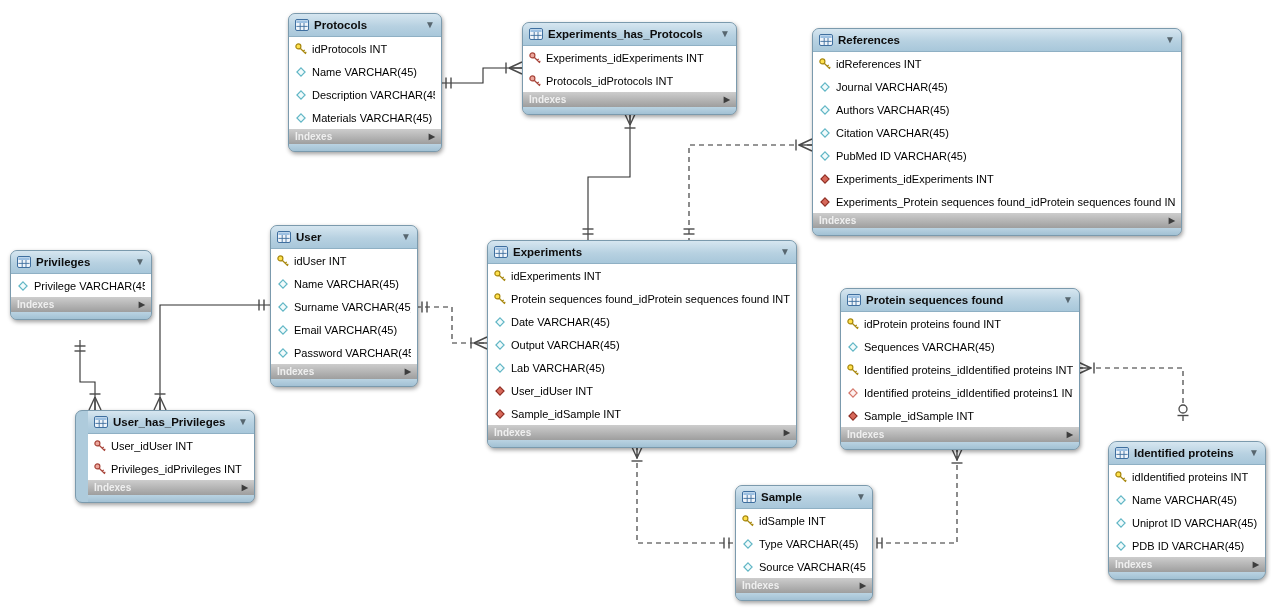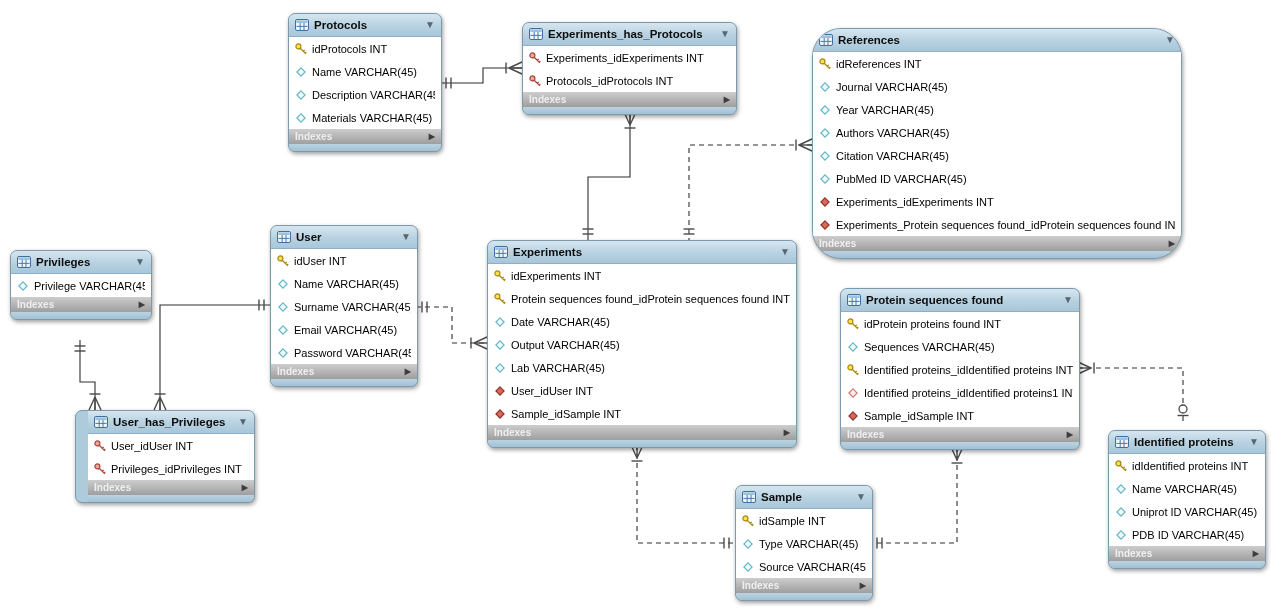--- a/index.html
+++ b/index.html
@@ -235,21 +235,21 @@
           </span>
           <span class="flabel">Protocols_idProtocols INT</span>
         </div>
       </div>
       <div class="idx">
         <span>Indexes</span>
         <span class="arrow">▶</span>
       </div>
       <div class="strip"></div>
     </div>
-    <div class="table-box" style="left: 812px; top: 28px; width: 368px; border-radius: 29px;">
+    <div class="table-box" style="left: 812px; top: 28px; width: 368px;">
       <div class="tbl-header">
         <span class="hicon">
           <svg width="14" height="12" viewBox="0 0 14 12">
             <rect x="0.5" y="0.5" width="13" height="11" rx="1.5" fill="#eef4fa" stroke="#3f6f9f"></rect>
             <rect x="1.4" y="1.4" width="11.2" height="2.6" fill="#9cc0e2"></rect>
             <line x1="5.2" y1="4" x2="5.2" y2="11" stroke="#3f6f9f" stroke-width="0.9"></line>
             <line x1="9" y1="4" x2="9" y2="11" stroke="#3f6f9f" stroke-width="0.9"></line>
             <line x1="1.4" y1="7.4" x2="12.6" y2="7.4" stroke="#3f6f9f" stroke-width="0.9"></line>
           </svg>
         </span>
@@ -266,28 +266,20 @@
           </span>
           <span class="flabel">idReferences INT</span>
         </div>
         <div class="frow">
           <span class="ficon">
             <svg width="10" height="10" viewBox="0 0 10 10">
               <path d="M5 0.9 L9.1 5 L5 9.1 L0.9 5 Z" fill="#f2fbfc" stroke="#63b7c6" stroke-width="1.2"></path>
             </svg>
           </span>
           <span class="flabel">Journal VARCHAR(45)</span>
-        </div>
-        <div class="frow">
-          <span class="ficon">
-            <svg width="10" height="10" viewBox="0 0 10 10">
-              <path d="M5 0.9 L9.1 5 L5 9.1 L0.9 5 Z" fill="#f2fbfc" stroke="#63b7c6" stroke-width="1.2"></path>
-            </svg>
-          </span>
-          <span class="flabel">Year VARCHAR(45)</span>
         </div>
         <div class="frow">
           <span class="ficon">
             <svg width="10" height="10" viewBox="0 0 10 10">
               <path d="M5 0.9 L9.1 5 L5 9.1 L0.9 5 Z" fill="#f2fbfc" stroke="#63b7c6" stroke-width="1.2"></path>
             </svg>
           </span>
           <span class="flabel">Authors VARCHAR(45)</span>
         </div>
         <div class="frow">
@@ -646,21 +638,21 @@
           </span>
           <span class="flabel">Source VARCHAR(45)</span>
         </div>
       </div>
       <div class="idx">
         <span>Indexes</span>
         <span class="arrow">▶</span>
       </div>
       <div class="strip"></div>
     </div>
-    <div class="table-box" style="left: 1108px; top: 430px; width: 156px;">
+    <div class="table-box" style="left: 1108px; top: 441px; width: 156px; border-radius: 9px;">
       <div class="tbl-header">
         <span class="hicon">
           <svg width="14" height="12" viewBox="0 0 14 12">
             <rect x="0.5" y="0.5" width="13" height="11" rx="1.5" fill="#eef4fa" stroke="#3f6f9f"></rect>
             <rect x="1.4" y="1.4" width="11.2" height="2.6" fill="#9cc0e2"></rect>
             <line x1="5.2" y1="4" x2="5.2" y2="11" stroke="#3f6f9f" stroke-width="0.9"></line>
             <line x1="9" y1="4" x2="9" y2="11" stroke="#3f6f9f" stroke-width="0.9"></line>
             <line x1="1.4" y1="7.4" x2="12.6" y2="7.4" stroke="#3f6f9f" stroke-width="0.9"></line>
           </svg>
         </span>

